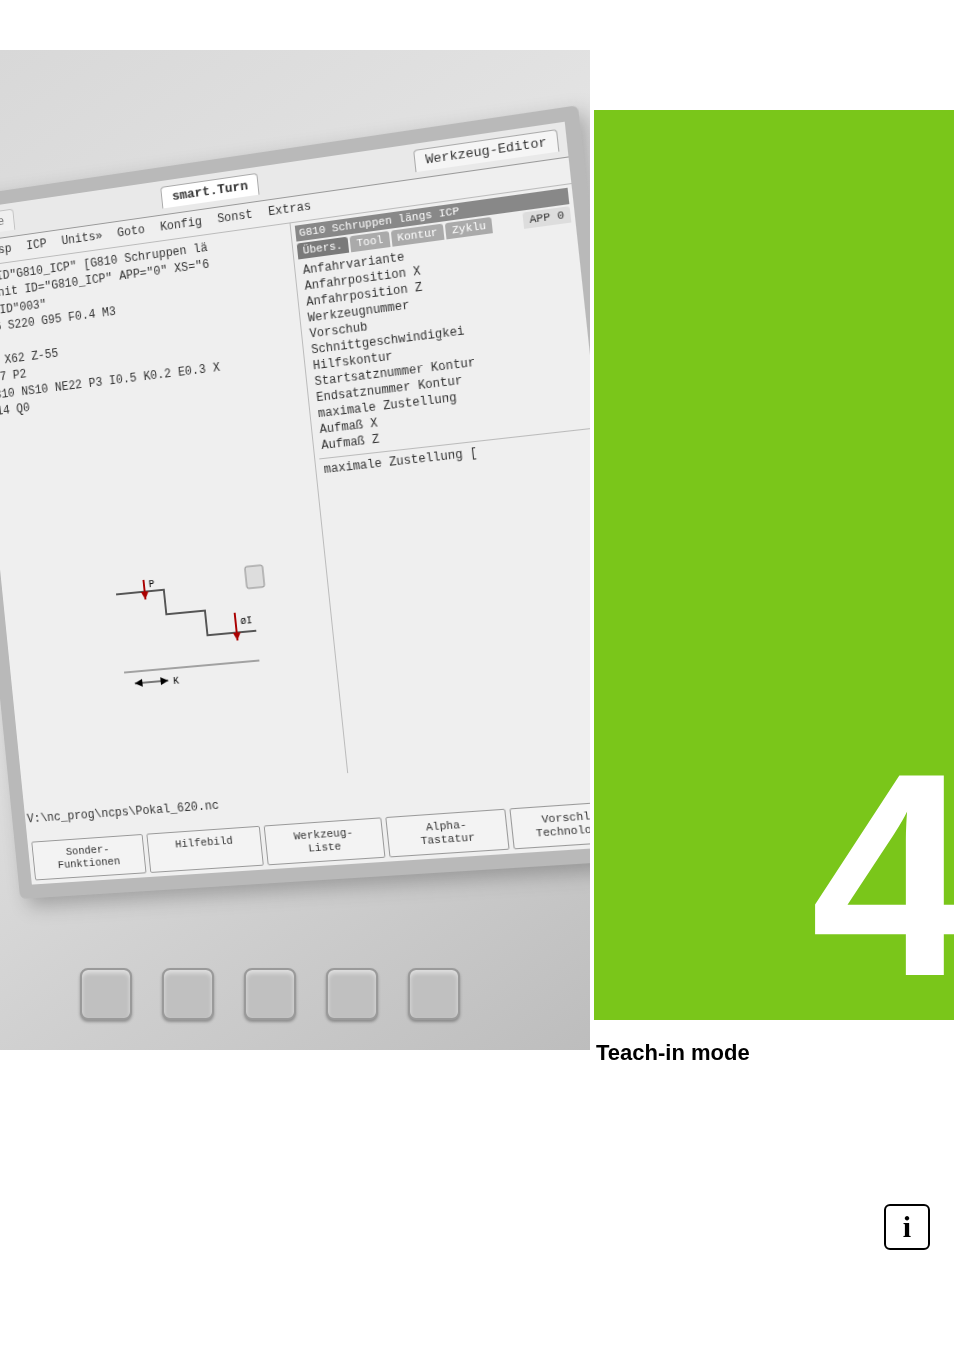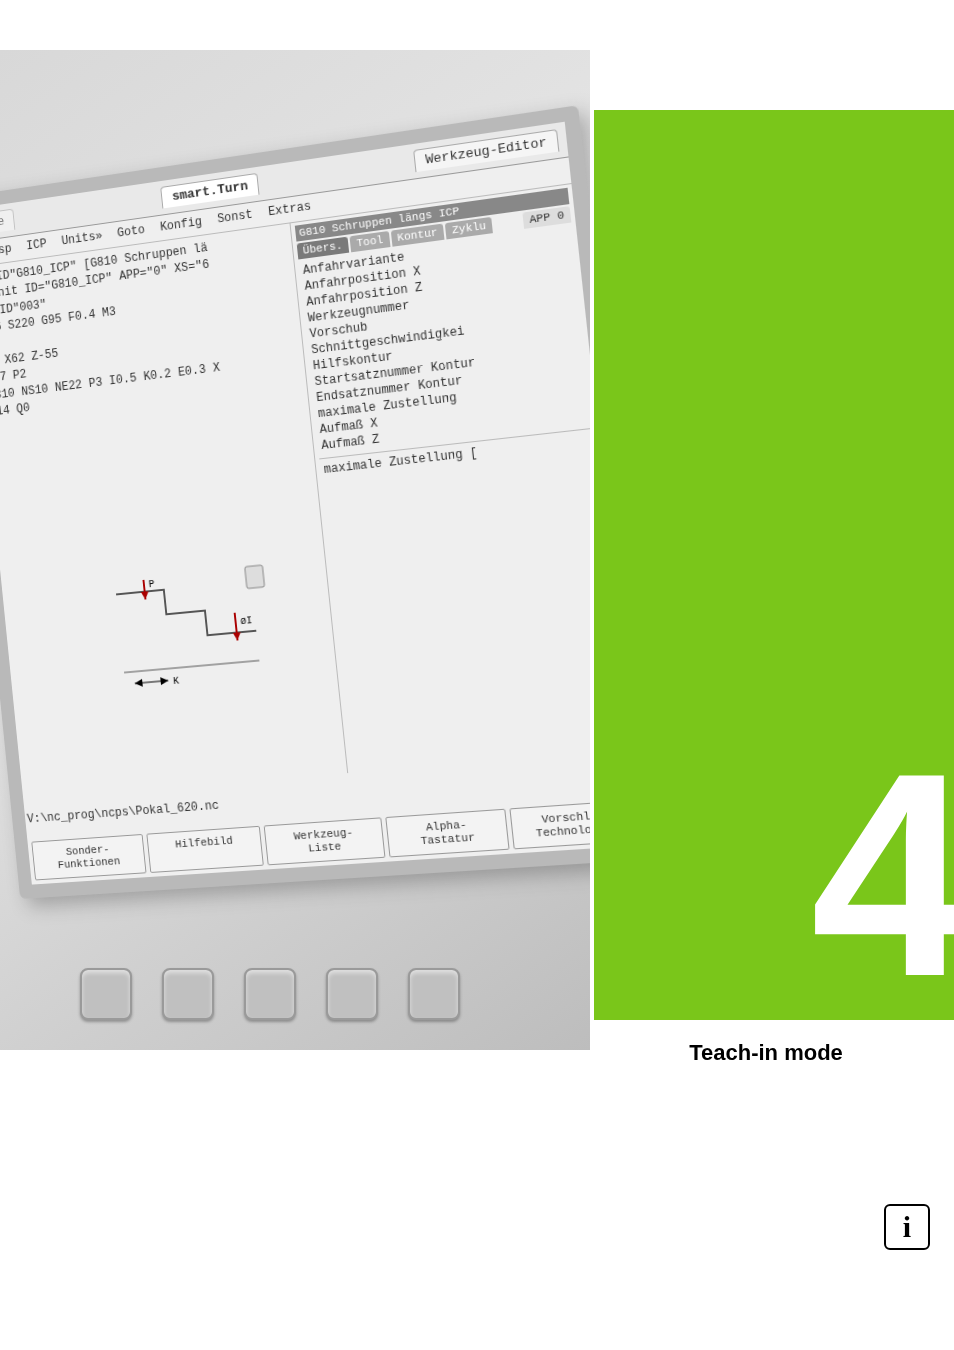--- a/index.html
+++ b/index.html
@@ -187,21 +187,20 @@
 
   .chapter-title {
     position: absolute;
     left: 596px;
     top: 1040px;
     width: 340px;
     font-size: 22px;
     font-weight: 700;
     color: #000;
     font-family: Arial, Helvetica, sans-serif;
-    text-align: center;
   }
 
   .info {
     position: absolute;
     right: 24px;
     bottom: 100px;
     width: 46px;
     height: 46px;
     border: 2px solid #000;
     border-radius: 6px;

